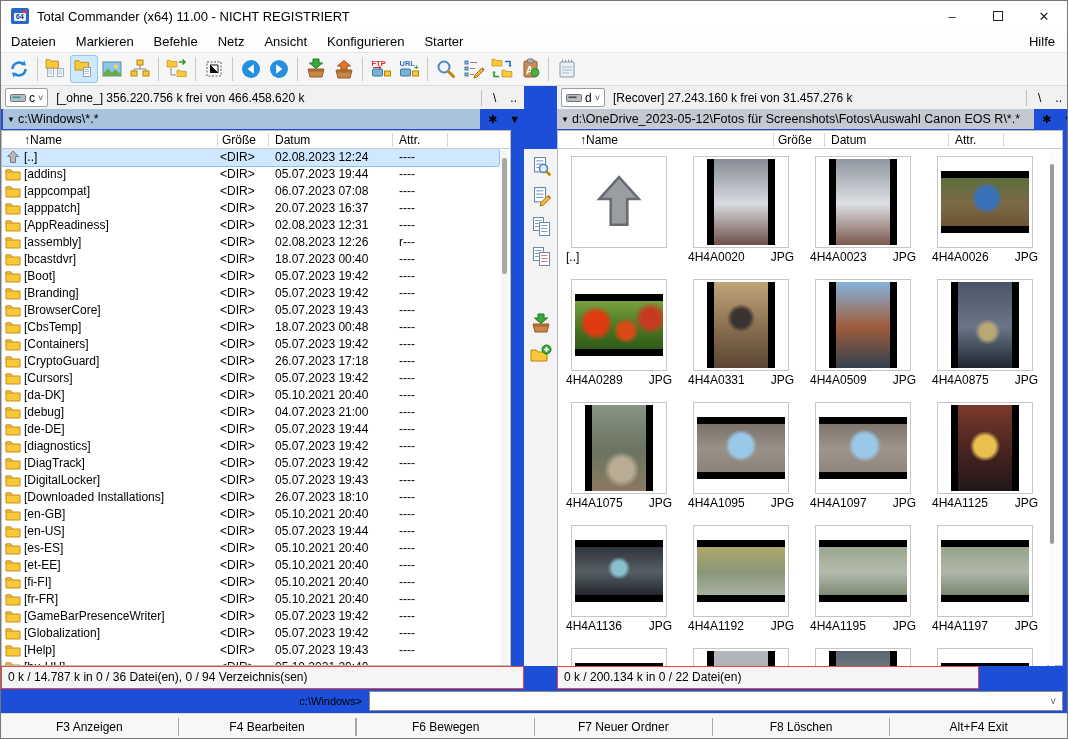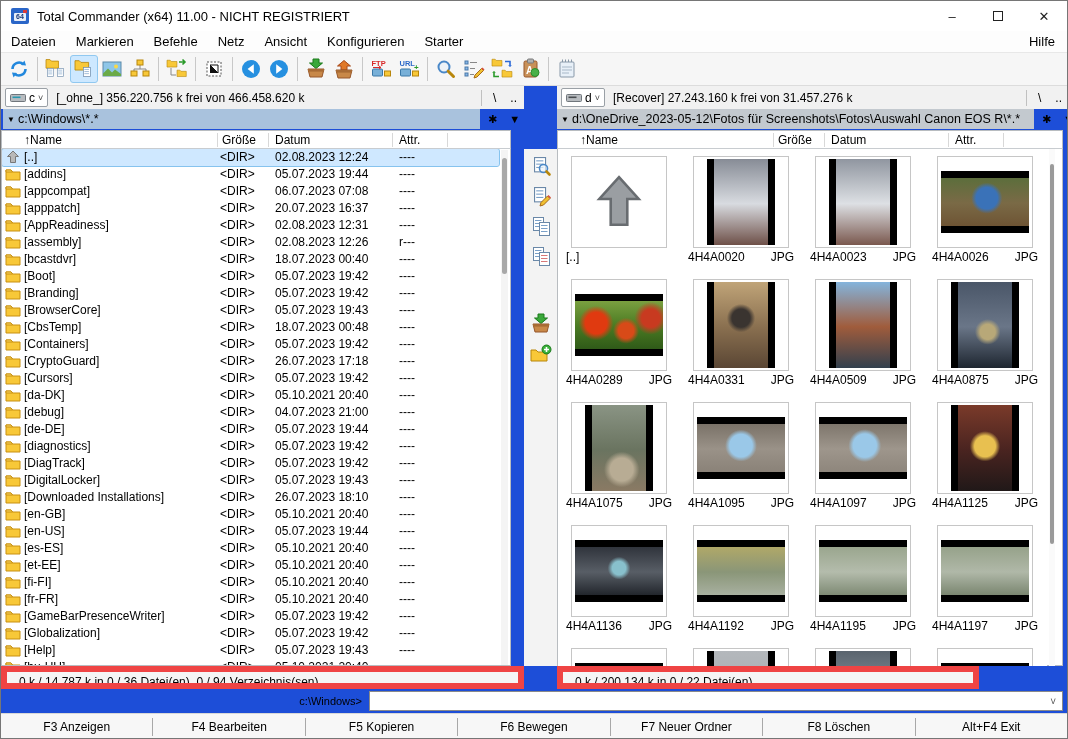--- a/index.html
+++ b/index.html
@@ -86,23 +86,23 @@
   .ti-l { width:88px; height:62px; }
   .ti .photo { position:absolute; }
   .ti-p .photo { inset:0 7px; }
   .ti-l .photo { inset:7px 0; }
   .thumb-label { position:absolute; left:8px; right:8px; top:101px; height:16px; font-size:12px; display:flex; }
   .thumb-label .ext { margin-left:auto; }
   #scroll-right { position:absolute; left:1048px; top:148px; width:6px; height:517px; background:#fafafa; }
   #scroll-right .thumb { position:absolute; left:1px; width:4px; top:15px; height:380px; background:#9a9a9a; border-radius:2px; }
 
   
-  .status { position:absolute; top:665px; height:23px; background:#f5f5f5; border:6px solid #ef4444; line-height:21px; padding-left:12px; white-space:nowrap; overflow:hidden; }
+  .status { position:absolute; top:665px; height:23px; background:#f5f5f5; border:1px solid #ef4444; line-height:21px; padding-left:6px; white-space:nowrap; overflow:hidden; }
   #status-left { left:0; width:523px; }
-  #status-right { left:556px; width:422px;text-decoration:underline; }
+  #status-right { left:556px; width:422px; }
 
   
   #cmdline { position:absolute; left:0; top:688px; width:100%; height:24px; display:flex; align-items:center; }
   #cmd-prompt { position:absolute; right:705px; font-size:11px; }
   #cmd-input { position:absolute; left:368px; top:2px; width:694px; height:20px; background:#fff; border:1px solid #8a8a8a; display:flex; align-items:center; }
   #cmd-input .chev { margin-left:auto; padding-right:6px; color:#555; font-size:10px; }
 
   
   #fkeys { position:absolute; left:0; top:712px; width:100%; height:26px; background:#f7f7f7; border-top:1px solid #d8d8d8; display:flex; }
   .fkey { flex:1; display:flex; align-items:center; justify-content:center; font-size:12px; }
@@ -1046,21 +1046,20 @@
     <div id="cmd-input">
       <span class="chev">˅</span>
     </div>
   </div>
 
   <div id="fkeys">
       <div class="fkey">F3 Anzeigen</div>
       <div class="fkey-sep"></div>
       <div class="fkey">F4 Bearbeiten</div>
       <div class="fkey-sep"></div>
-      <div class="fkey">F5 Kopieren</div>
       <div class="fkey-sep"></div>
       <div class="fkey">F6 Bewegen</div>
       <div class="fkey-sep"></div>
       <div class="fkey">F7 Neuer Ordner</div>
       <div class="fkey-sep"></div>
       <div class="fkey">F8 Löschen</div>
       <div class="fkey-sep"></div>
       <div class="fkey">Alt+F4 Exit</div>
     </div>
 

